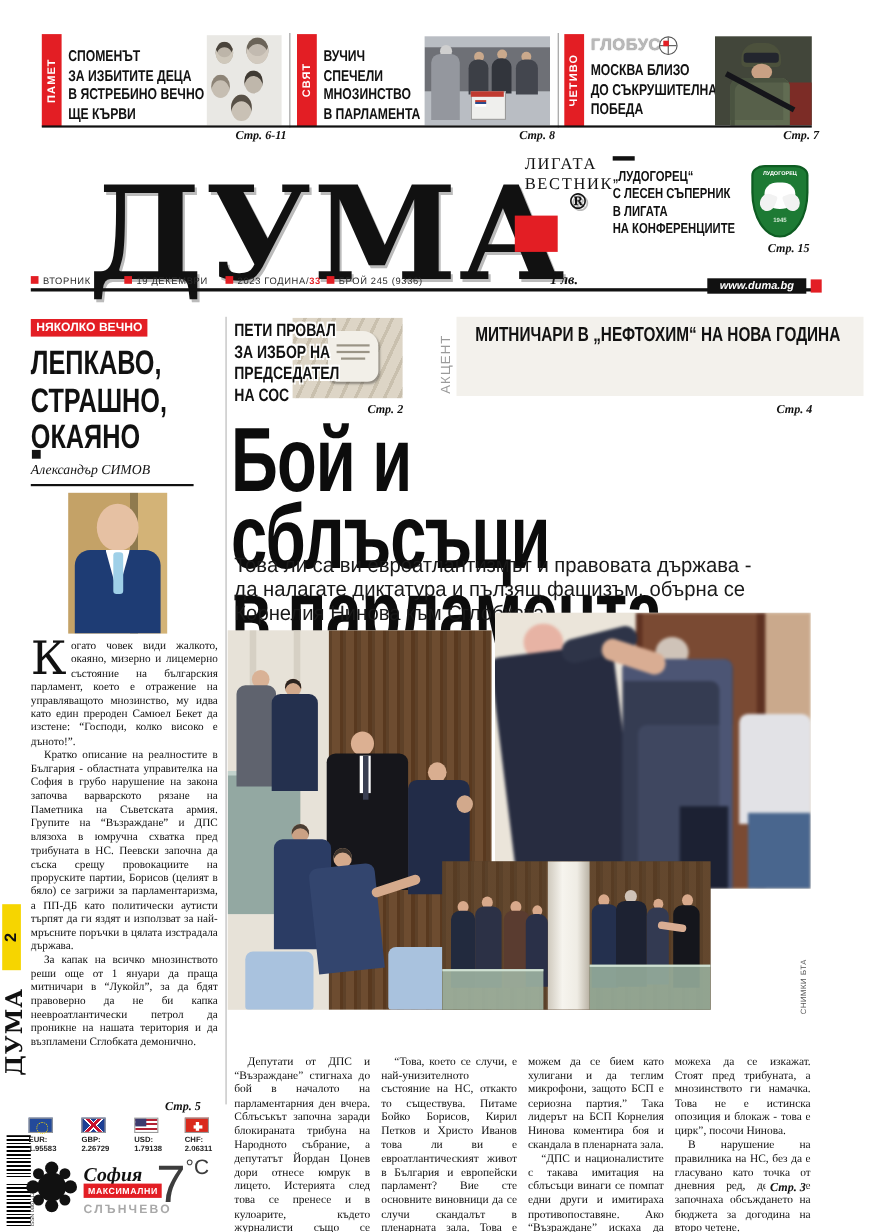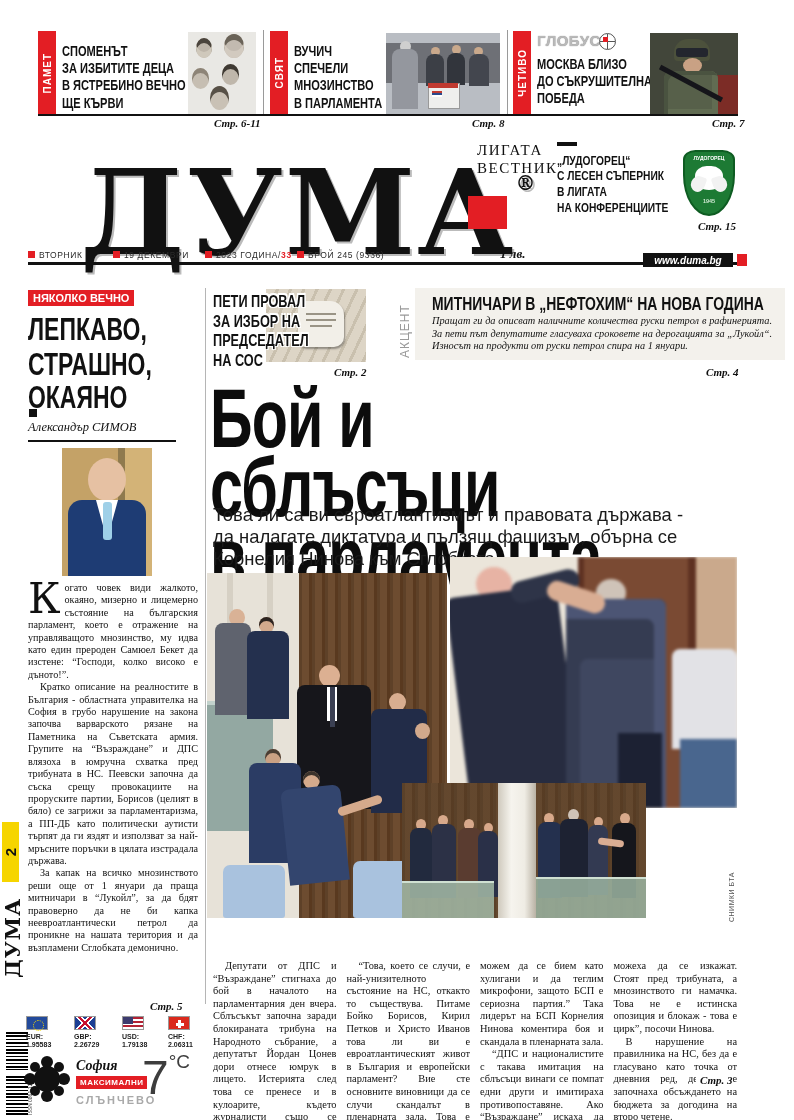--- a/index.html
+++ b/index.html
@@ -194,21 +194,20 @@
     <div>ПЕТИ ПРОВАЛ</div>
     <div>ЗА ИЗБОР НА</div>
     <div>ПРЕДСЕДАТЕЛ</div>
     <div>НА СОС</div>
   </div>
   <div class="abs pref" style="left:334px;top:366px;">Стр. 2</div>
 
   <div class="abs vtext sans" style="left:398px;top:292px;height:66px;font-size:12px;letter-spacing:1px;color:#9a9a9a;">АКЦЕНТ</div>
   <div class="abs" style="left:415px;top:288px;width:370px;height:72px;background:#f3f1ec;"></div>
   <div class="abs cond" style="left:432px;top:294px;font-size:17px;transform:scale(.82,1.08);width:430px;">МИТНИЧАРИ В „НЕФТОХИМ“ НА НОВА ГОДИНА</div>
-  <div class="abs" style="left:432px;top:315px;width:340px;font-style:italic;font-size:10.3px;line-height:12.6px;text-align:justify;">Пращат ги да описват наличните количества руски петрол в рафинерията. За пети път депутатите гласуваха сроковете на дерогацията за „Лукойл“. Износът на продукти от руски петрол спира на 1 януари.</div>
   <div class="abs pref" style="left:706px;top:366px;">Стр. 4</div>
 
   <div class="abs cond" style="left:210px;top:384px;font-size:74px;line-height:62px;letter-spacing:-1px;transform:scale(.80,1.12);color:#0c0c0c;">
     <div>Бой и сблъсъци</div>
     <div>в парламента</div>
   </div>
   <div class="abs sans" style="left:213px;top:504px;font-size:19px;line-height:22px;color:#1a1a1a;transform:scale(.97,1);transform-origin:0 0;white-space:nowrap;">
     <div>Това ли са ви евроатлантизмът и правовата държава -</div>
     <div>да налагате диктатура и пълзящ фашизъм, обърна се</div>
     <div>Корнелия Нинова към Сглобката</div>
@@ -321,20 +320,20 @@
     <div style="position:absolute;left:6.5px;top:5.5px;width:8px;height:3px;background:#fff;"></div>
   </div>
   <div class="curlbl" style="left:168px;top:1033px;">
     <div>CHF:</div>
     <div>2.06311</div>
   </div>
 
   <div class="abs" style="left:34px;top:1066px;width:26px;height:26px;background:#111;border-radius:50%;
        box-shadow:0 -17px 0 -7px #111,0 17px 0 -7px #111,-17px 0 0 -7px #111,17px 0 0 -7px #111,
                   12px -12px 0 -8px #111,-12px -12px 0 -8px #111,12px 12px 0 -8px #111,-12px 12px 0 -8px #111;"></div>
-  <div class="abs" style="left:76px;top:1058px;font-weight:700;font-style:italic;font-size:14px;">София</div>
+  <div class="abs" style="left:76px;top:1058px;font-weight:700;font-style:italic;font-size:18px;">София</div>
   <div class="abs" style="left:76px;top:1076px;background:#e31e24;color:#fff;font-family:'Liberation Sans',sans-serif;font-weight:700;font-size:8px;padding:2px 4px;letter-spacing:.5px;">МАКСИМАЛНИ</div>
   <div class="abs sans" style="left:76px;top:1094px;color:#a9a9a9;font-weight:700;font-size:11px;letter-spacing:2px;">СЛЪНЧЕВО</div>
   <div class="abs" style="left:142px;top:1050px;color:#3d3d3d;font-family:'Liberation Sans',sans-serif;">
     <span style="font-size:48px;font-weight:400;">7</span><span style="font-size:19px;vertical-align:26px;">°C</span>
   </div>
 
 </div>
 
 </body></html>

